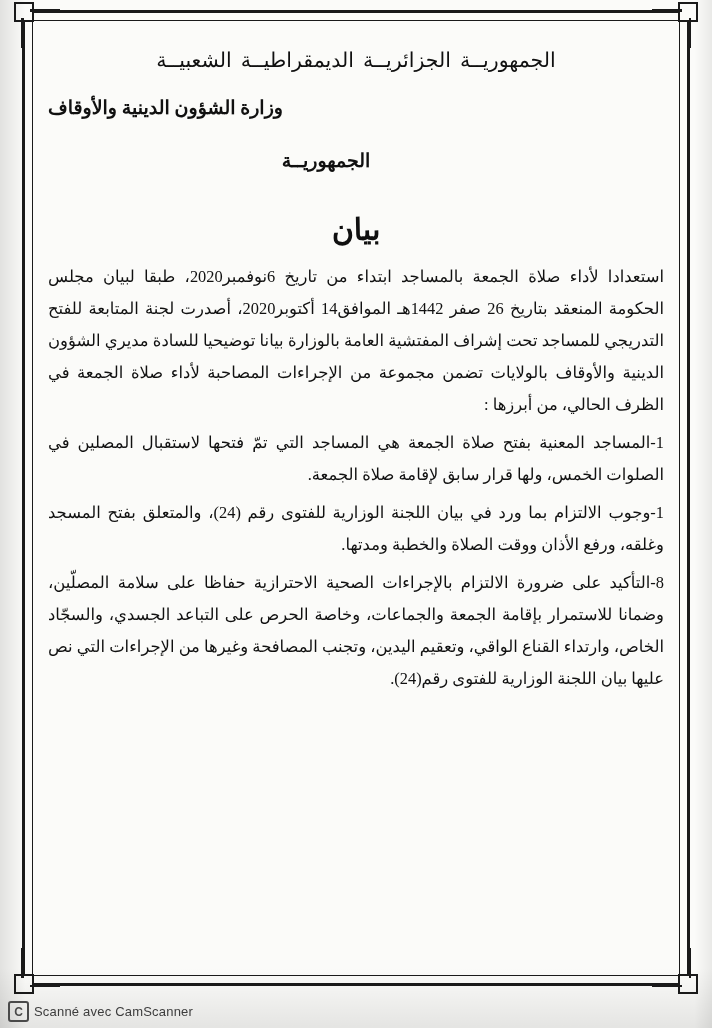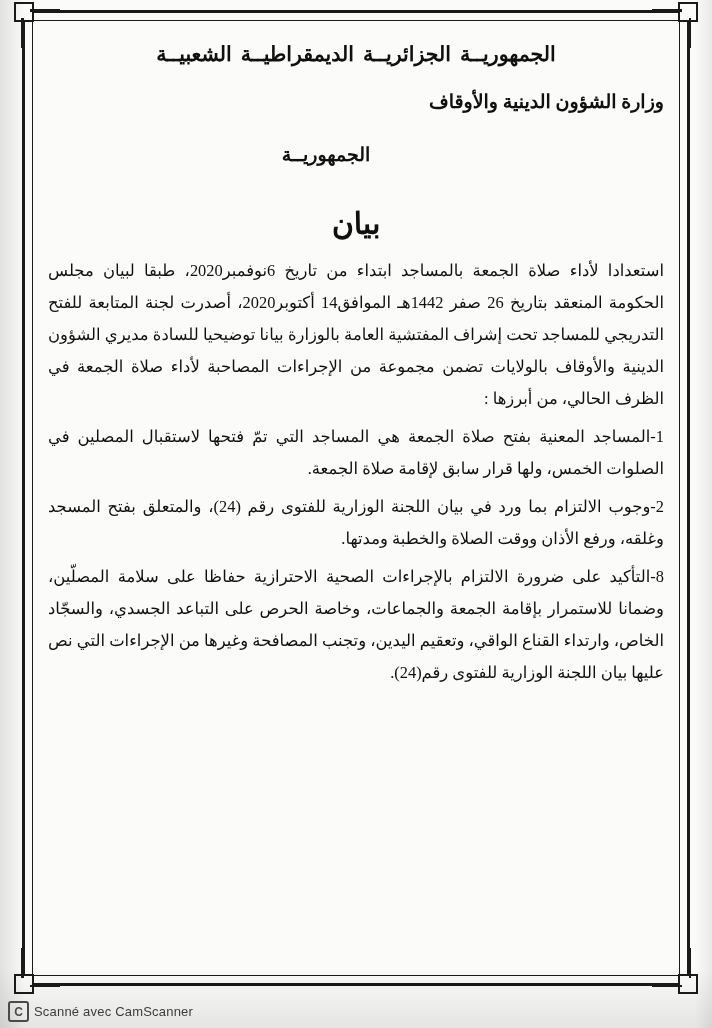--- a/index.html
+++ b/index.html
@@ -96,30 +96,30 @@
     left: 48px;
     right: 48px;
     top: 34px;
     bottom: 70px;
     color: #101010;
     text-align: right;
   }
 
   .hdr-nation {
     font-size: 20.5px;
-    font-weight: bold;
+    font-weight: normal;
     text-align: center;
     letter-spacing: 0.5px;
-    margin-top: 8px;
+    margin-top: 14px;
     word-spacing: 4px;
   }
   .hdr-ministry {
     font-size: 19px;
     font-weight: bold;
-    text-align: right;
+    text-align: left;
     margin-top: 24px;
   }
   .hdr-diwan {
     font-size: 19px;
     font-weight: bold;
     text-align: center;
     margin-top: 30px;
     letter-spacing: 1px;
     padding-right: 60px;
   }
@@ -218,21 +218,21 @@
     <div class="hdr-ministry">وزارة الشؤون الدينية والأوقاف</div>
 
     <div class="hdr-diwan">الجمهوريــة</div>
 
 
     <div class="title-bayan">بيان</div>
 
     <div class="body-block">
       <p class="para intro">استعدادا لأداء صلاة الجمعة بالمساجد ابتداء من تاريخ 6نوفمبر2020، طبقا لبيان مجلس الحكومة المنعقد بتاريخ 26 صفر 1442هـ الموافق14 أكتوبر2020، أصدرت لجنة المتابعة للفتح التدريجي للمساجد تحت إشراف المفتشية العامة بالوزارة بيانا توضيحيا للسادة مديري الشؤون الدينية والأوقاف بالولايات تضمن مجموعة من الإجراءات المصاحبة لأداء صلاة الجمعة في الظرف الحالي، من أبرزها :</p>
       <p class="para">1-المساجد المعنية بفتح صلاة الجمعة هي المساجد التي تمّ فتحها لاستقبال المصلين في الصلوات الخمس، ولها قرار سابق لإقامة صلاة الجمعة.</p>
-      <p class="para">2-وجوب الالتزام بما ورد في بيان اللجنة الوزارية للفتوى رقم (24)، والمتعلق بفتح المسجد وغلقه، ورفع الأذان ووقت الصلاة والخطبة ومدتها.</p>
+      <p class="para">1-وجوب الالتزام بما ورد في بيان اللجنة الوزارية للفتوى رقم (24)، والمتعلق بفتح المسجد وغلقه، ورفع الأذان ووقت الصلاة والخطبة ومدتها.</p>
       <p class="para">8-التأكيد على ضرورة الالتزام بالإجراءات الصحية الاحترازية حفاظا على سلامة المصلّين، وضمانا للاستمرار بإقامة الجمعة والجماعات، وخاصة الحرص على التباعد الجسدي، والسجّاد الخاص، وارتداء القناع الواقي، وتعقيم اليدين، وتجنب المصافحة وغيرها من الإجراءات التي نص عليها بيان اللجنة الوزارية للفتوى رقم(24).</p>
     </div>
 
   </div>
 
   <div class="scan-shade-left"></div>
   <div class="scan-shade-right"></div>
   <div class="scan-shade-bottom"></div>
 
   <div class="cam-bar">

